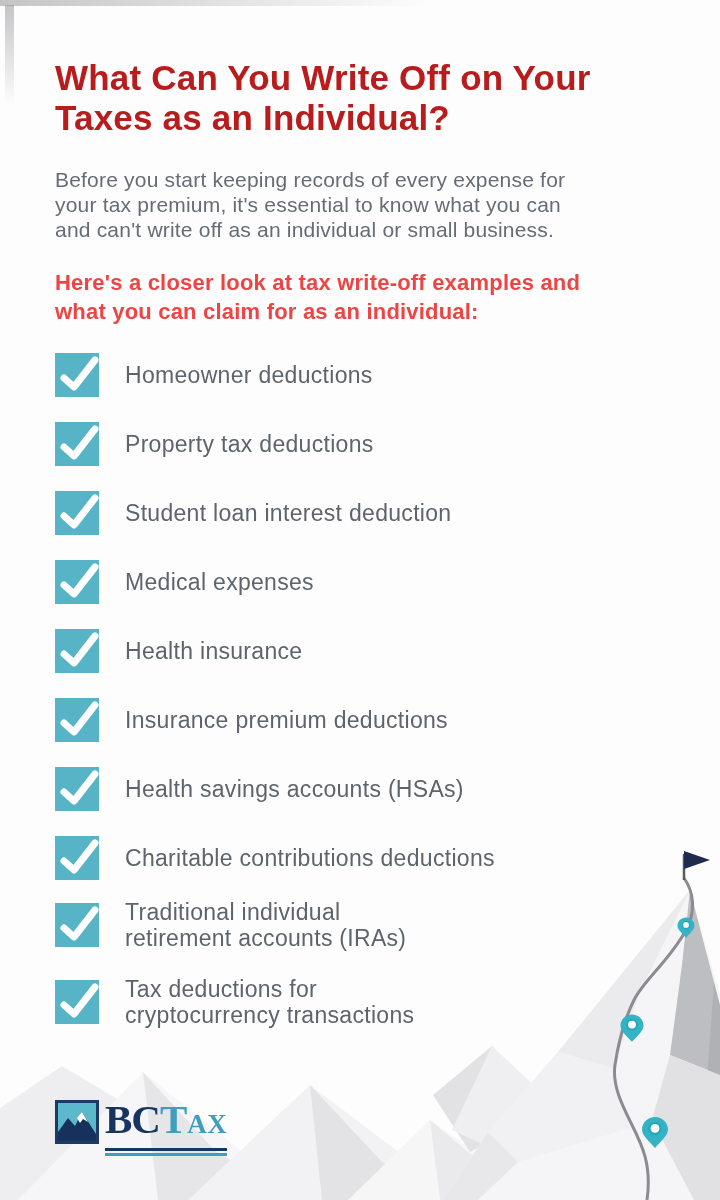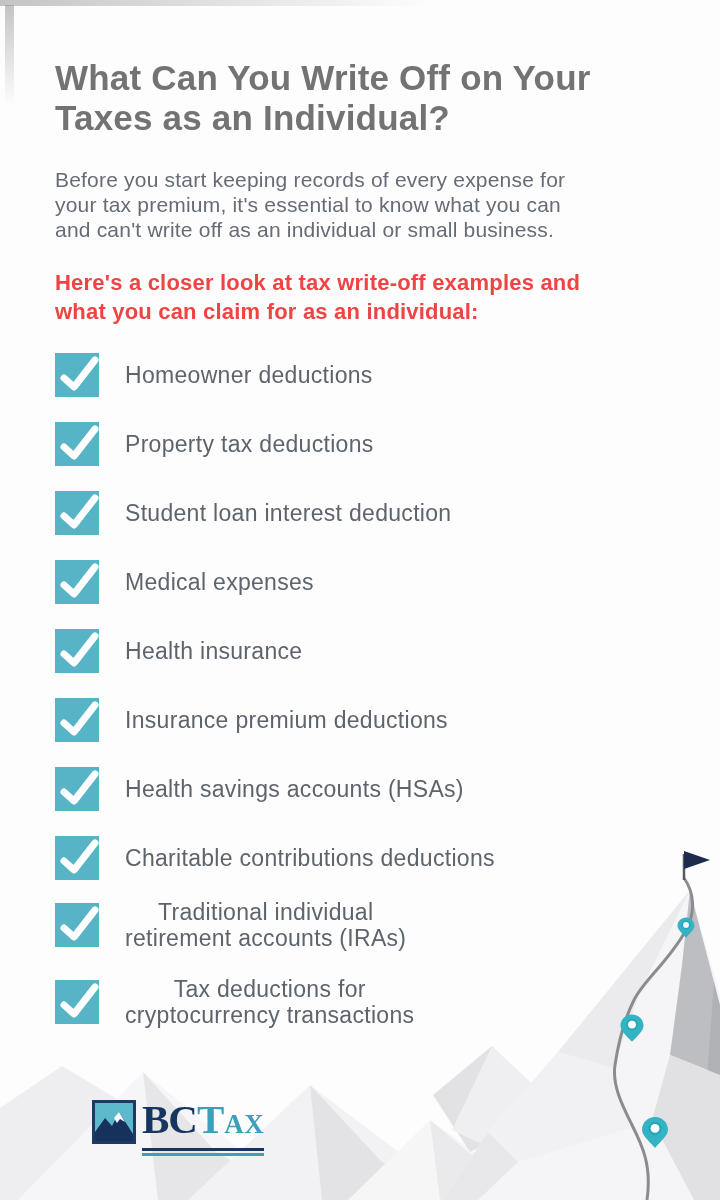--- a/index.html
+++ b/index.html
@@ -23,41 +23,41 @@
   }
 
   
   .content {
     position:absolute; left:55px; top:58px; width:640px; z-index:2;
   }
   .page-title {
     margin:0 0 29px 0;
     font-size:35px; line-height:40px; font-weight:700;
     letter-spacing:0.2px;
-    color:#737373;
+    color:#b91c1c;
     white-space:pre;
   }
   .intro {
     margin:0 0 26px 0;
     font-size:21px; line-height:25px;
     color:#666c75;
     letter-spacing:0.2px;
     white-space:pre;
   }
   .subheading {
     margin:0 0 27px 0;
     font-size:22px; line-height:29px; font-weight:700;
     color:#ef4444;
     letter-spacing:0.2px;
     white-space:pre;
   }
 
   
   .checklist { }
-  .row { display:flex; align-items:center; margin-bottom:25px;text-align:center; }
+  .row { display:flex; align-items:center; margin-bottom:25px; }
   .row:nth-child(8) { margin-bottom:19px; }
   .row:nth-child(9) { }
   .row:nth-child(10){ margin-bottom:8px; }
   .checkbox {
     width:44px; height:44px; flex:0 0 44px;
     background:#57b4c6;
     position:relative;
   }
   .checkbox svg { position:absolute; left:0; top:0; overflow:visible; display:block; }
   .item-label {
@@ -67,21 +67,21 @@
     letter-spacing:0.3px;
     white-space:pre;
   }
 
   
   .scenery { position:absolute; left:0; bottom:0; width:720px; height:370px; z-index:1; }
 
   
   .logo {
     position:absolute; left:55px; top:1100px; z-index:3;
-    display:flex; align-items:flex-start;margin-left:37px;
+    display:flex; align-items:flex-start;
   }
   .logo-icon { width:44px; height:44px; display:block; }
   .logo-right { margin-left:6px; display:flex; flex-direction:column; }
   .logo-text {
     font-family:"Liberation Serif", serif;
     font-weight:700;
     line-height:38px;
     white-space:nowrap;
   }
   .logo-text .l-bc { font-size:41px; color:#16365f; letter-spacing:-1px; }

